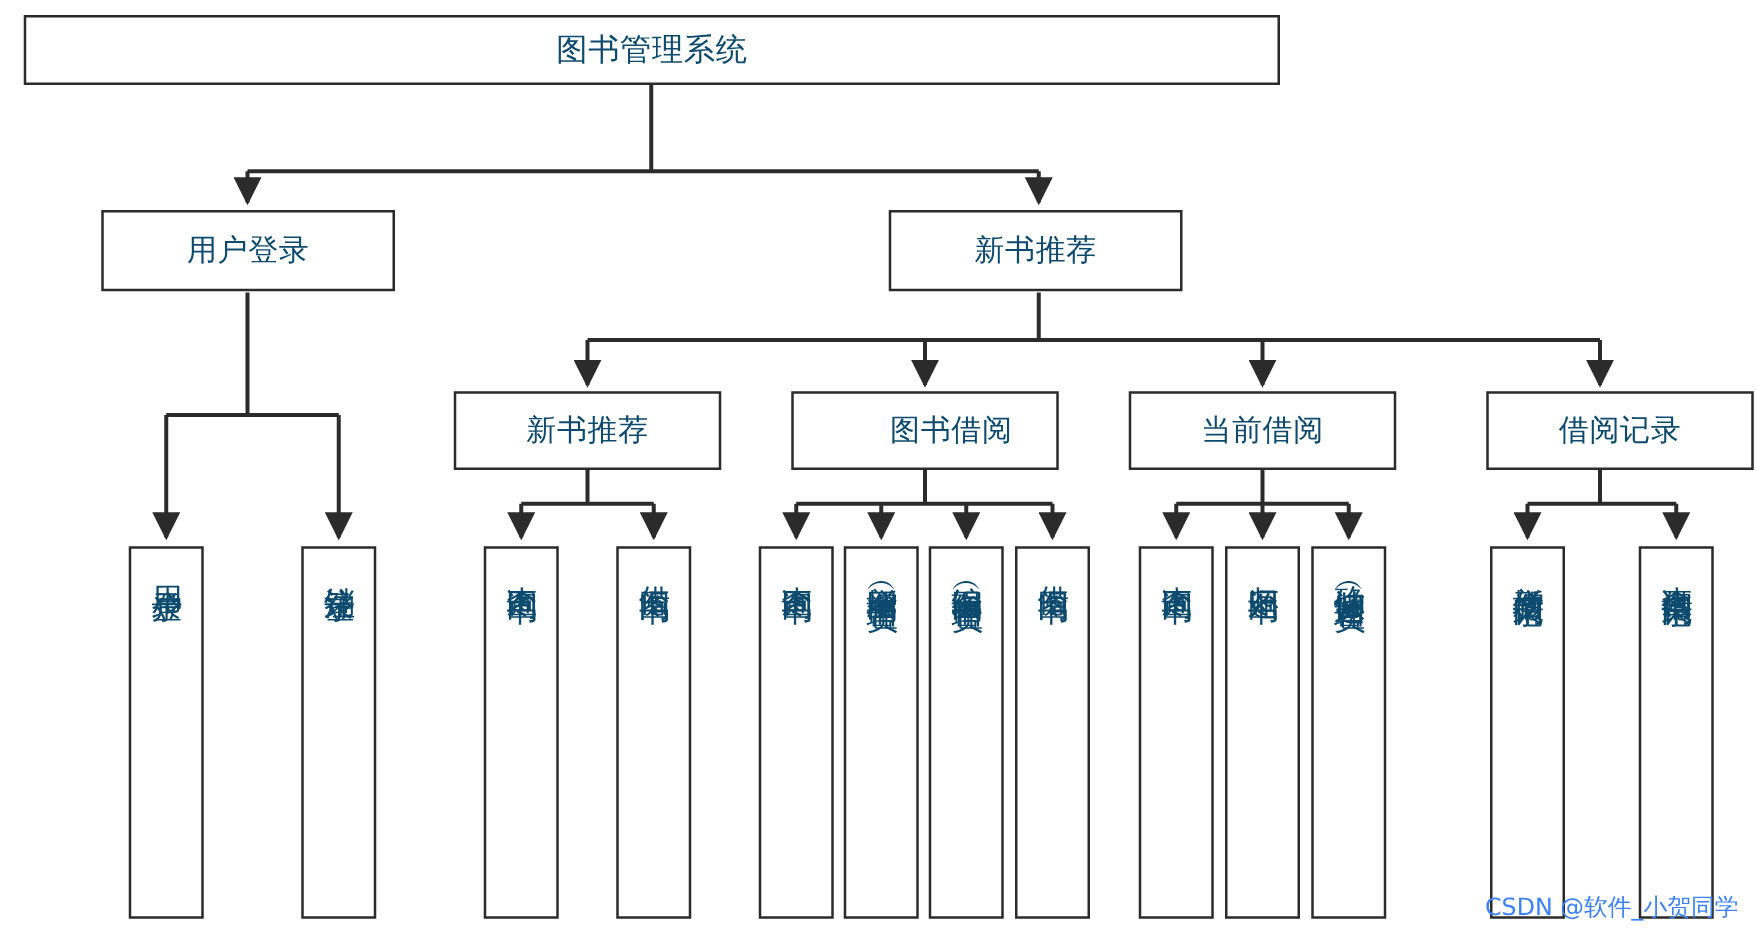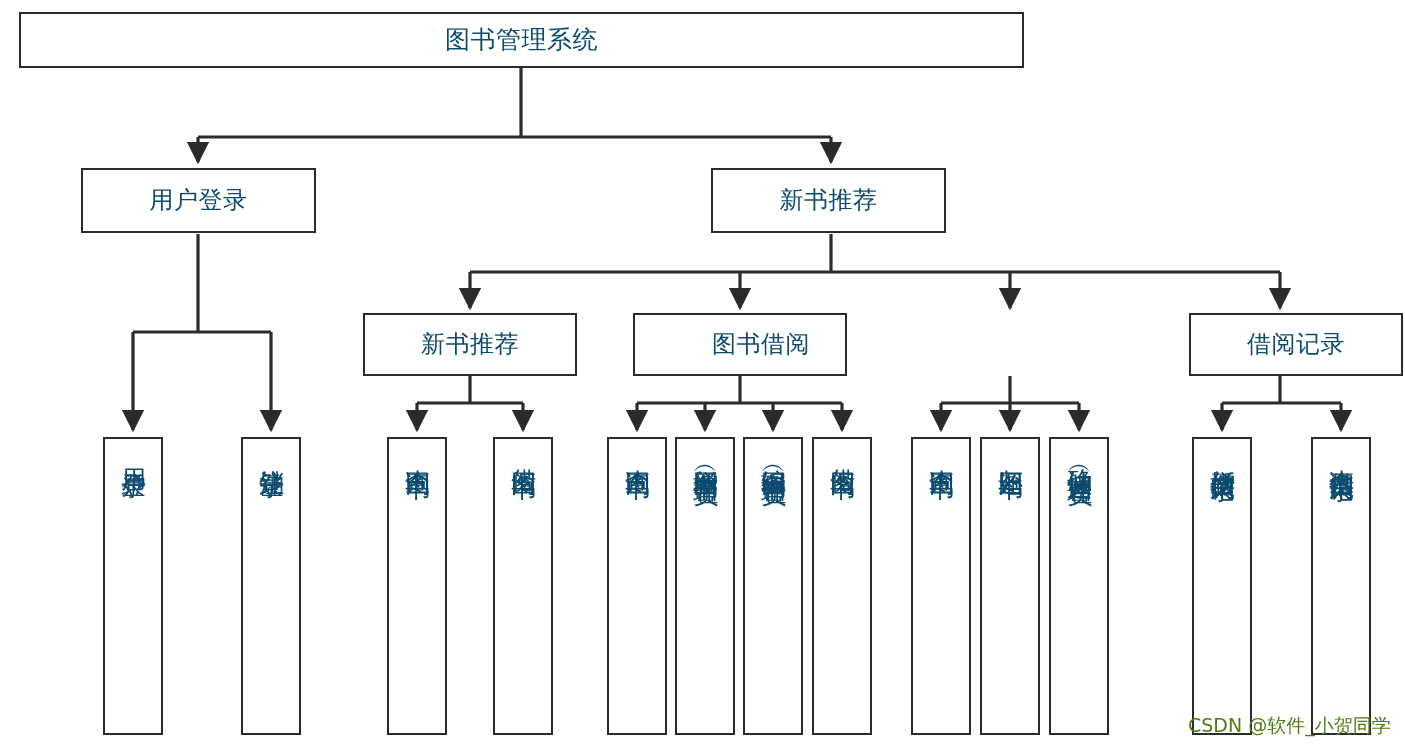--- a/index.html
+++ b/index.html
@@ -59,21 +59,21 @@
     font-size: 25px;
     line-height: 1.05;
     letter-spacing: 2px;
     white-space: nowrap;
   }
   #watermark {
     position: absolute;
     left: 1188px;
     top: 713px;
     font-size: 19px;
-    color: #4d7c0f;
+    color: #3b82f6;
     white-space: nowrap;
     font-family: "DejaVu Sans", "Liberation Sans", sans-serif;
   }
 </style>
 </head>
 <body>
 
 <div id="diagram-root">
 
   <svg id="edge-layer" viewBox="0 0 1405 747" width="1405" height="747" xmlns="http://www.w3.org/2000/svg">
@@ -139,20 +139,23 @@
   <div class="node horiz" style="left:711px; top:168px; width:235px; height:65px;">
     <span class="label">新书推荐</span>
   </div>
 
   <div class="node horiz" style="left:363px; top:313px; width:214px; height:63px;">
     <span class="label">新书推荐</span>
   </div>
   <div class="node horiz" style="left:633px; top:313px; width:214px; height:63px;padding-left:42px;">
     <span class="label">图书借阅</span>
   </div>
+  <div class="node horiz" style="left:903px; top:313px; width:214px; height:63px;">
+    <span class="label">当前借阅</span>
+  </div>
   <div class="node horiz" style="left:1173px; top:313px; width:214px; height:63px;margin-left:16px;">
     <span class="label">借阅记录</span>
   </div>
 
   <div class="node vert" style="left:103px; top:437px; width:60px; height:298px;">
     <span class="label">用户登录</span>
   </div>
   <div class="node vert" style="left:241px; top:437px; width:60px; height:298px;">
     <span class="label">注销登录</span>
   </div>

